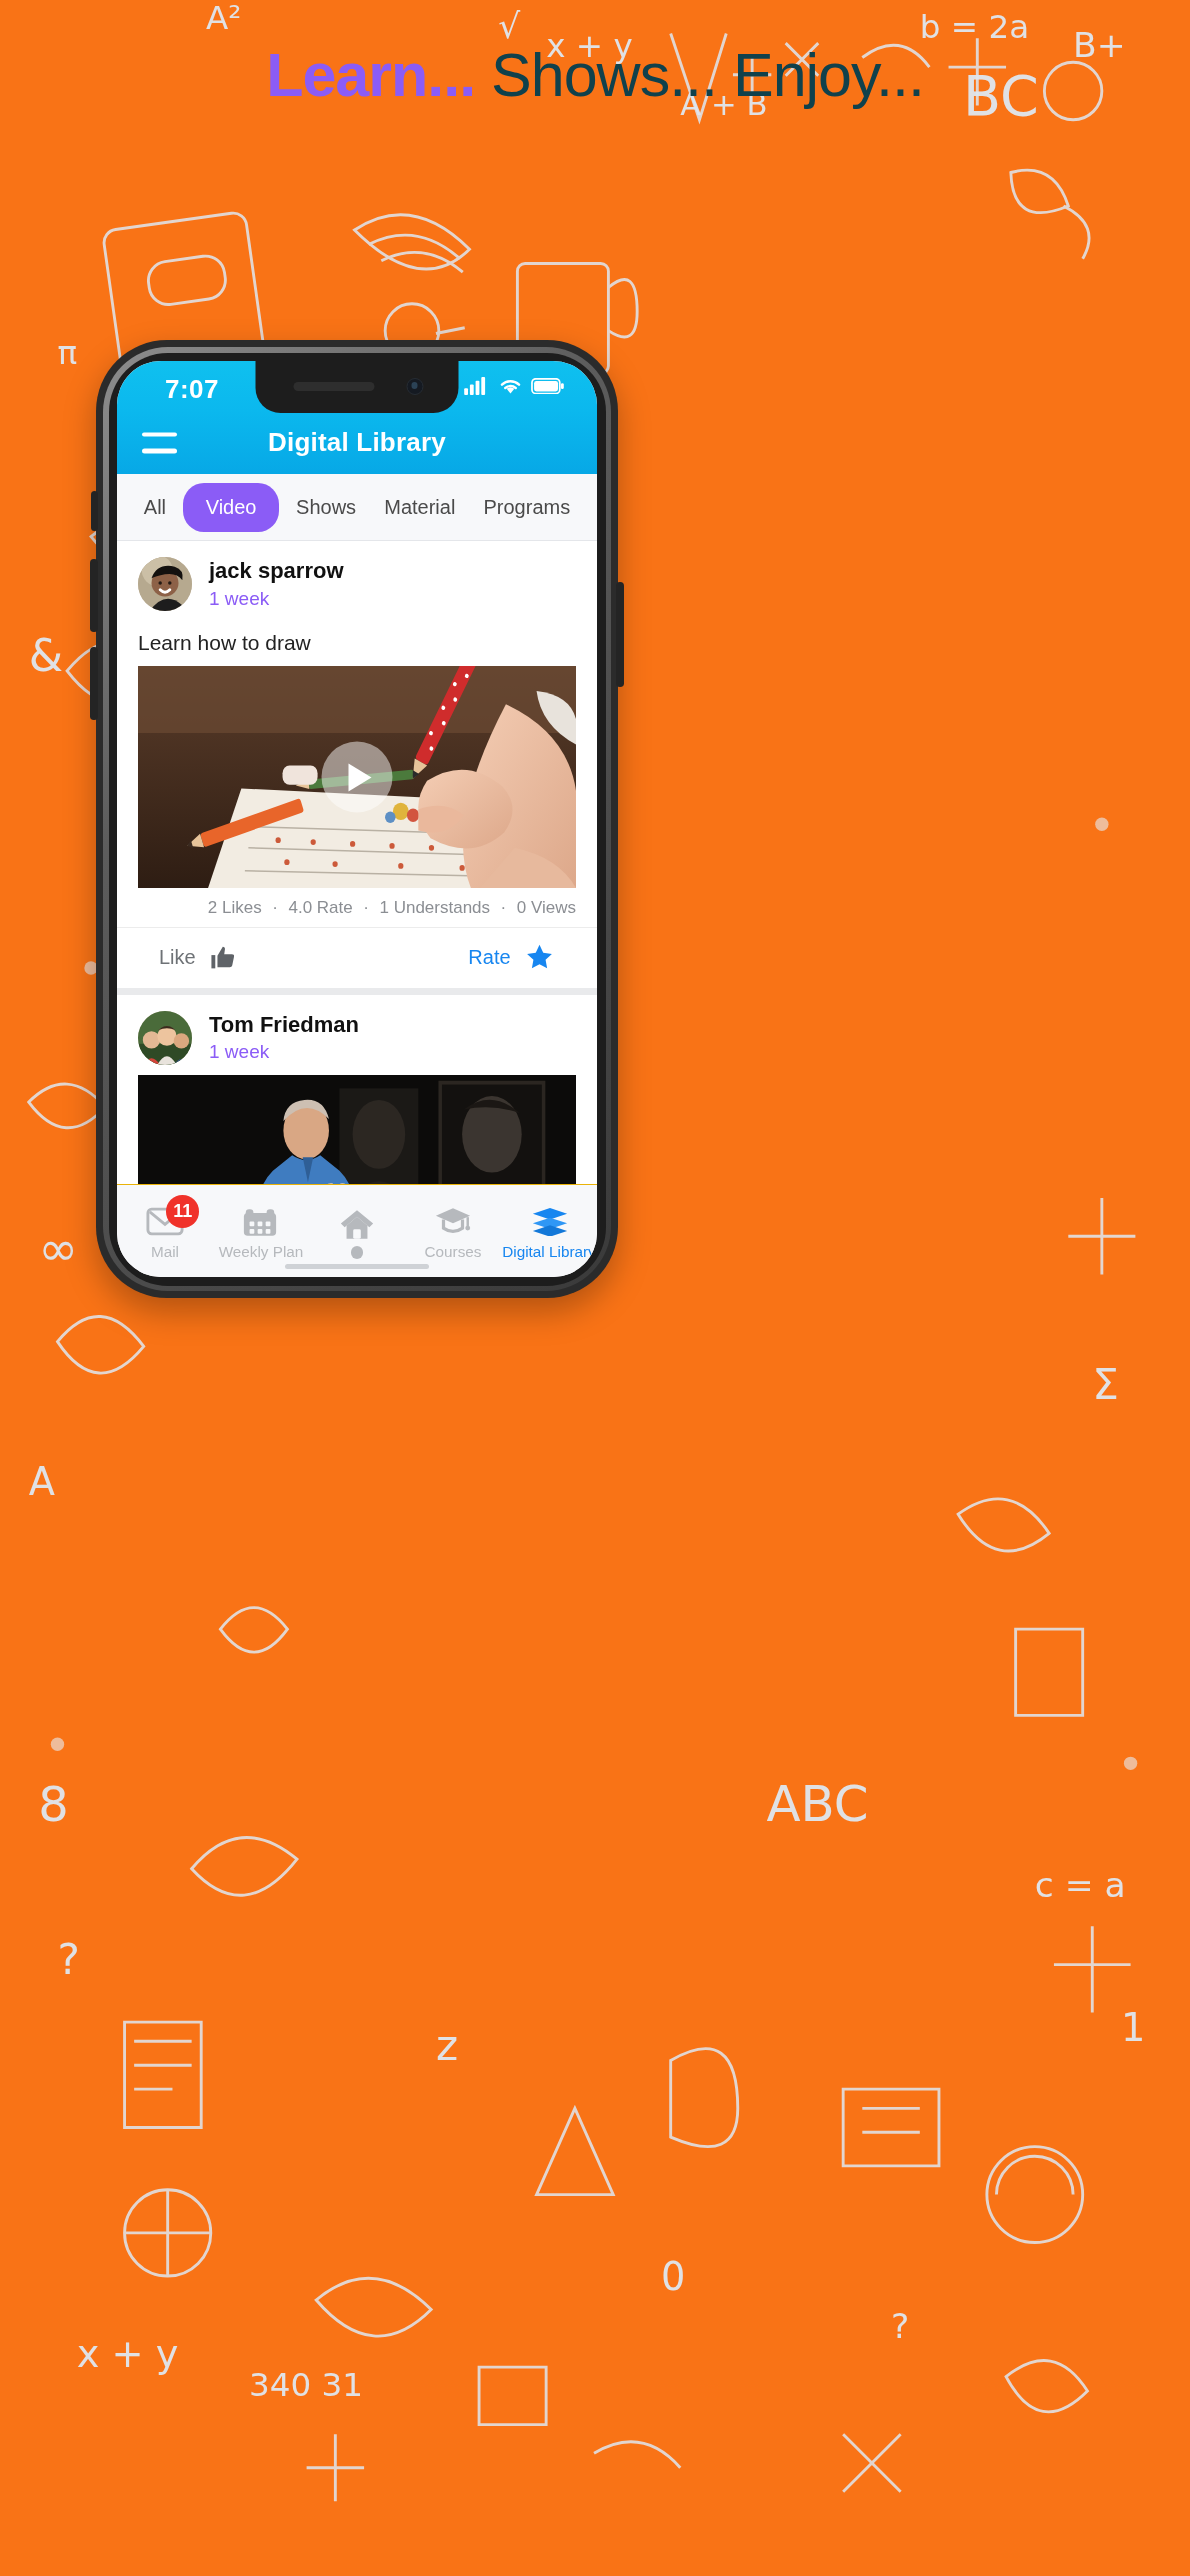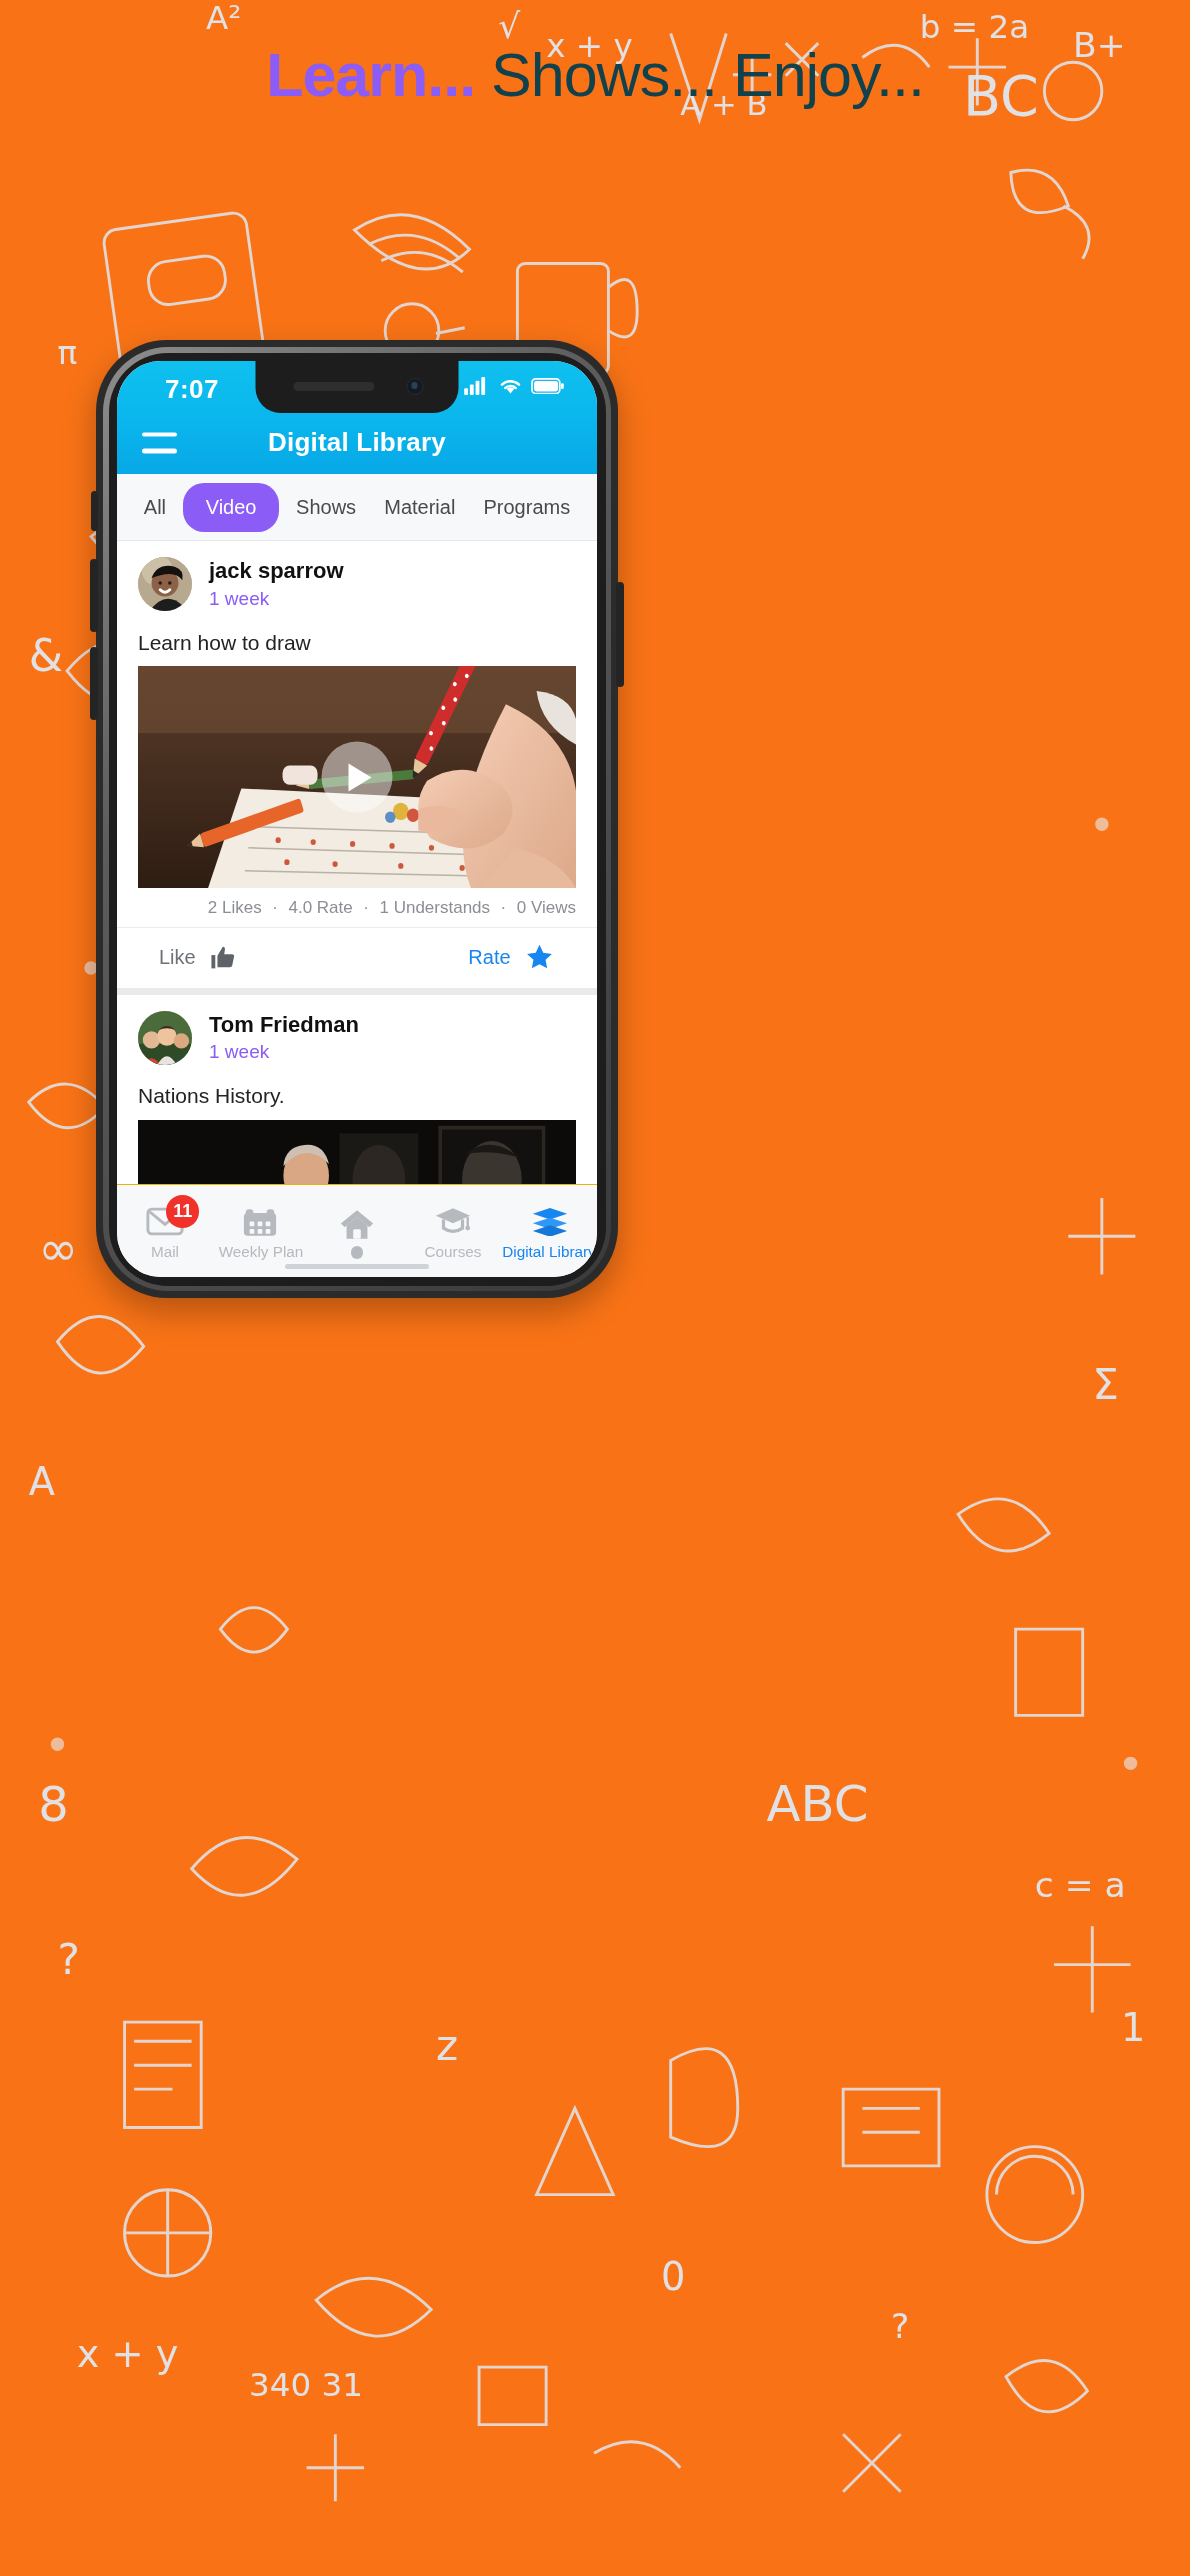--- a/index.html
+++ b/index.html
@@ -528,21 +528,20 @@
               <path d="M37 56 q8 -12 16 0Z" fill="#38558c"></path>
               <path d="M21 20 q9 -9 18 0 q-9 -4 -18 0Z" fill="#3a2a1c"></path>
             </svg>
           </div>
           <div>
             <div class="post-name">Tom Friedman</div>
             <div class="post-time">1 week</div>
           </div>
         </div>
 
-        <div class="post-text">Nations History.</div>
 
         <div class="media media2">
           <svg viewBox="0 0 500 208" preserveAspectRatio="none">
             <rect width="500" height="208" fill="#0c0b0a"></rect>
 
             <g opacity=".5">
               <rect x="230" y="14" width="90" height="118" fill="#2b2723"></rect>
               <ellipse cx="275" cy="62" rx="30" ry="36" fill="#4c443b"></ellipse>
               <path d="M240 132 q35 -42 70 0Z" fill="#3b352e"></path>
               <rect x="345" y="8" width="118" height="150" fill="#1a1714" stroke="#4a4138" stroke-width="4"></rect>

